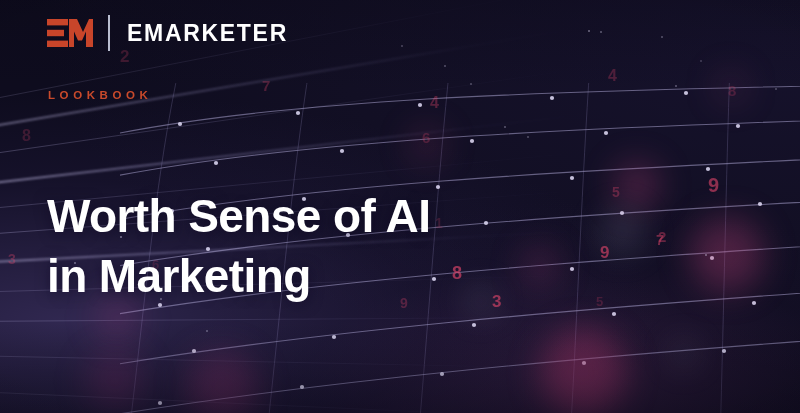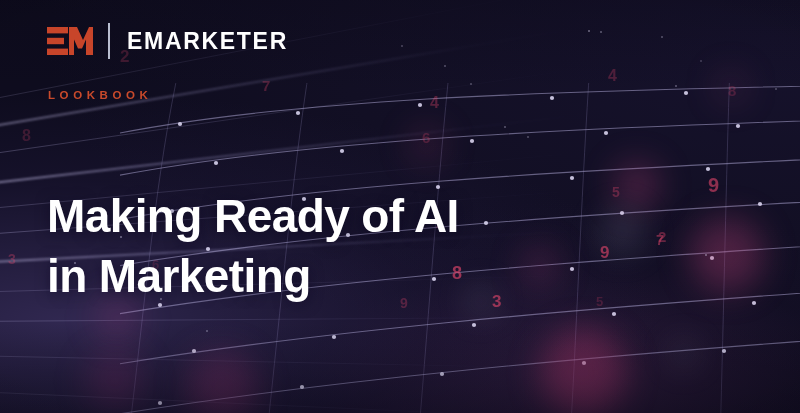--- a/index.html
+++ b/index.html
@@ -49,21 +49,21 @@
   .vignette{
     position:absolute;inset:0;
     background:
       radial-gradient(130% 110% at 50% 50%, rgba(0,0,0,0) 52%, rgba(5,4,14,0.55) 100%),
       linear-gradient(180deg, rgba(10,8,22,0.30) 0%, rgba(0,0,0,0) 22%, rgba(0,0,0,0) 78%, rgba(8,6,18,0.35) 100%);
   }
 
   
   .content{position:absolute;inset:0;}
 
-  .logo{position:absolute;left:47px;top:20px;display:flex;align-items:center;height:42px;justify-content:center;}
+  .logo{position:absolute;left:47px;top:12px;display:flex;align-items:center;height:42px;justify-content:center;}
   .logo-mark{position:relative;width:46px;height:30px;flex:0 0 auto;}
   .logo-mark svg{display:block;width:46px;height:30px;}
   .logo-div{width:2px;height:36px;background:#b9bed0;margin:0 17px 0 15px;flex:0 0 auto;}
   .logo-word{
     color:#ffffff;font-size:23px;font-weight:700;letter-spacing:1.7px;
     white-space:nowrap;line-height:1;
   }
 
   .eyebrow{
     position:absolute;left:48px;top:90px;
@@ -232,18 +232,18 @@
           <rect x="0" y="22.6" width="21" height="6.4" fill="#c8452a"></rect>
           <polygon points="22,29 22,1 30,1 36,14 42,1 46,1 46,29 39,29 39,13.5 35,22.5 31,22.5 27,13.5 27,29" fill="#c8452a"></polygon>
         </svg>
       </span>
       <span class="logo-div"></span>
       <span class="logo-word">EMARKETER</span>
     </div>
 
     <div class="eyebrow">LOOKBOOK</div>
 
-    <h1 class="headline">Making Ready of AI
+    <h1 class="headline">Worth Sense of AI
 in Marketing</h1>
 
 
   </div>
 </div>
 
 </body></html>

